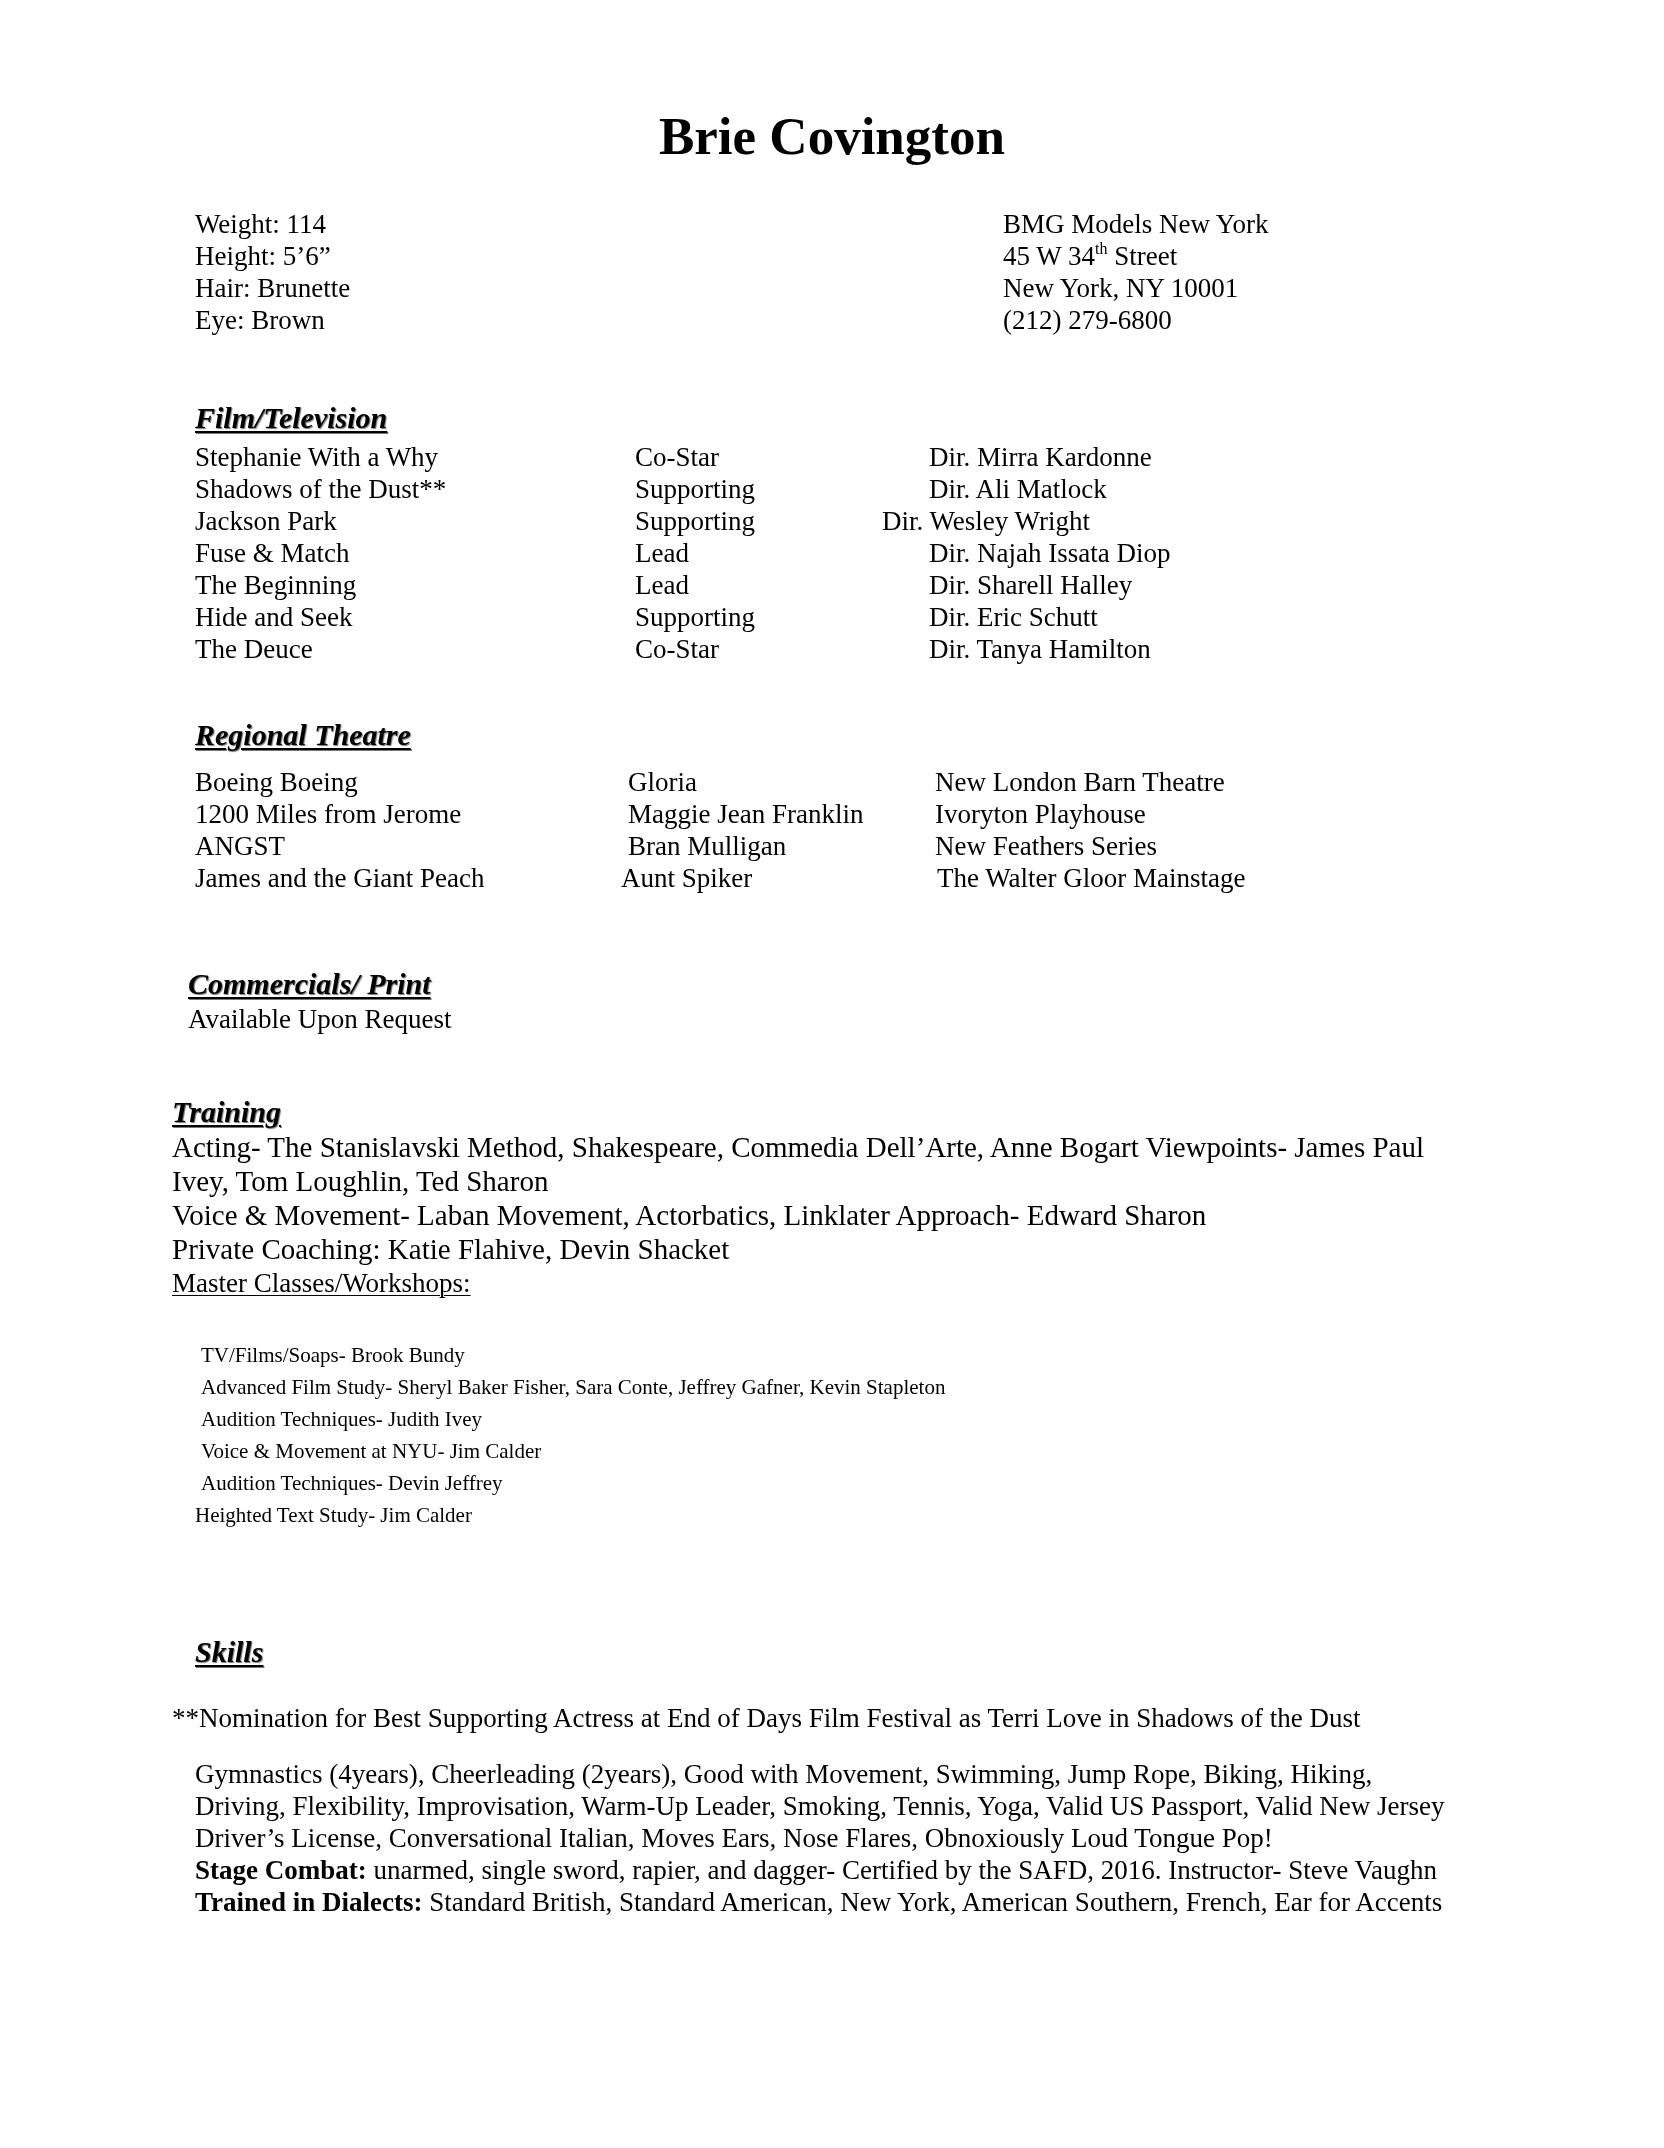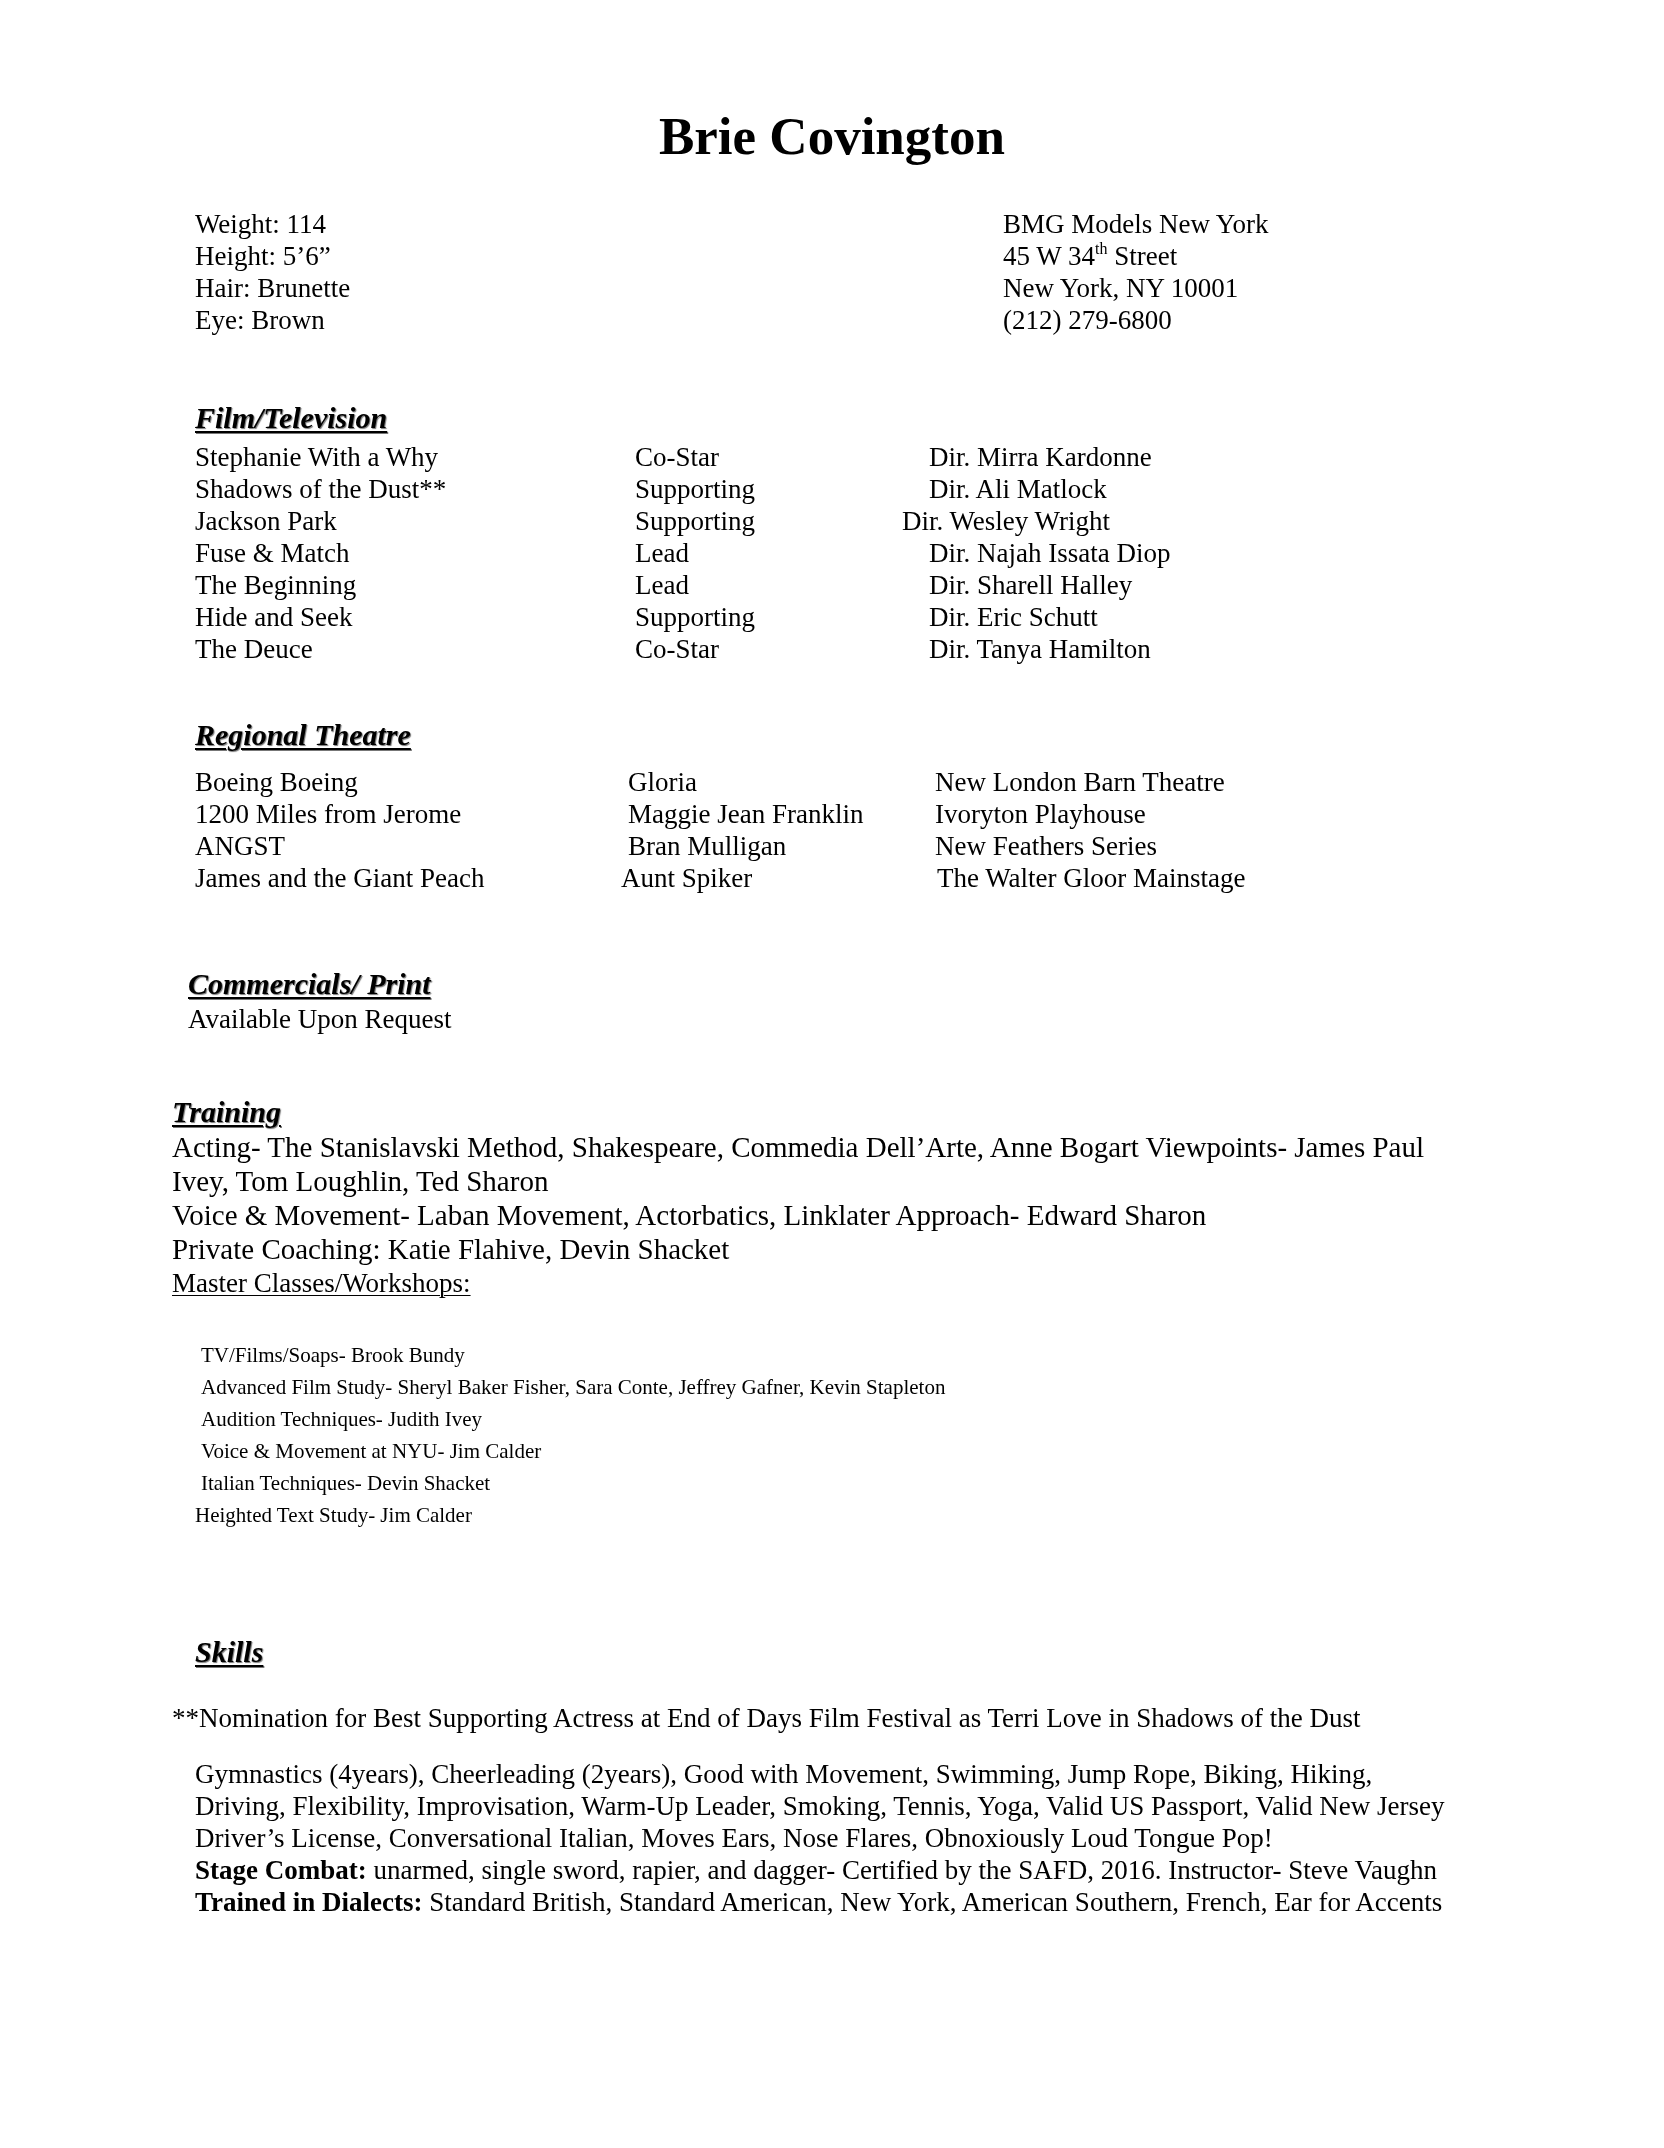--- a/index.html
+++ b/index.html
@@ -95,21 +95,21 @@
         <span style="left: 929px;">Dir. Mirra Kardonne</span>
       </div>
       <div class="row" style="top: 473px;">
         <span style="left: 195px;">Shadows of the Dust**</span>
         <span style="left: 635px;">Supporting</span>
         <span style="left: 929px;">Dir. Ali Matlock</span>
       </div>
       <div class="row" style="top: 505px;">
         <span style="left: 195px;">Jackson Park</span>
         <span style="left: 635px;">Supporting</span>
-        <span style="left: 902px;">Dir. Wesley Wright</span>
+        <span style="left: 882px;">Dir. Wesley Wright</span>
       </div>
       <div class="row" style="top: 537px;">
         <span style="left: 195px;">Fuse &amp; Match</span>
         <span style="left: 635px;">Lead</span>
         <span style="left: 929px;">Dir. Najah Issata Diop</span>
       </div>
       <div class="row" style="top: 569px;">
         <span style="left: 195px;">The Beginning</span>
         <span style="left: 635px;">Lead</span>
         <span style="left: 929px;">Dir. Sharell Halley</span>
@@ -159,21 +159,21 @@
     <div>Ivey, Tom Loughlin, Ted Sharon</div>
     <div>Voice &amp; Movement- Laban Movement, Actorbatics, Linklater Approach- Edward Sharon</div>
     <div>Private Coaching: Katie Flahive, Devin Shacket</div>
     <div class="underline-label">Master Classes/Workshops:</div>
   </div>
   <div class="abs workshops">
     <div>TV/Films/Soaps- Brook Bundy</div>
     <div>Advanced Film Study- Sheryl Baker Fisher, Sara Conte, Jeffrey Gafner, Kevin Stapleton</div>
     <div>Audition Techniques- Judith Ivey</div>
     <div>Voice &amp; Movement at NYU- Jim Calder</div>
-    <div>Italian Techniques- Devin Shacket</div>
+    <div>Audition Techniques- Devin Jeffrey</div>
     <div class="outdent">Heighted Text Study- Jim Calder</div>
   </div>
 
   <div class="abs heading h-skills">Skills</div>
   <div class="abs nomination">**Nomination for Best Supporting Actress at End of Days Film Festival as Terri Love in Shadows of the Dust</div>
   <div class="abs skills-block">
     <p>Gymnastics (4years), Cheerleading (2years), Good with Movement, Swimming, Jump Rope, Biking, Hiking, Driving, Flexibility, Improvisation, Warm-Up Leader, Smoking, Tennis, Yoga, Valid US Passport, Valid New Jersey Driver’s License, Conversational Italian, Moves Ears, Nose Flares, Obnoxiously Loud Tongue Pop!</p>
     <p><b>Stage Combat:</b><span> unarmed, single sword, rapier, and dagger- Certified by the SAFD, 2016. Instructor- Steve Vaughn</span></p>
     <p><b>Trained in Dialects:</b><span> Standard British, Standard American, New York, American Southern, French, Ear for Accents</span></p>
   </div>

